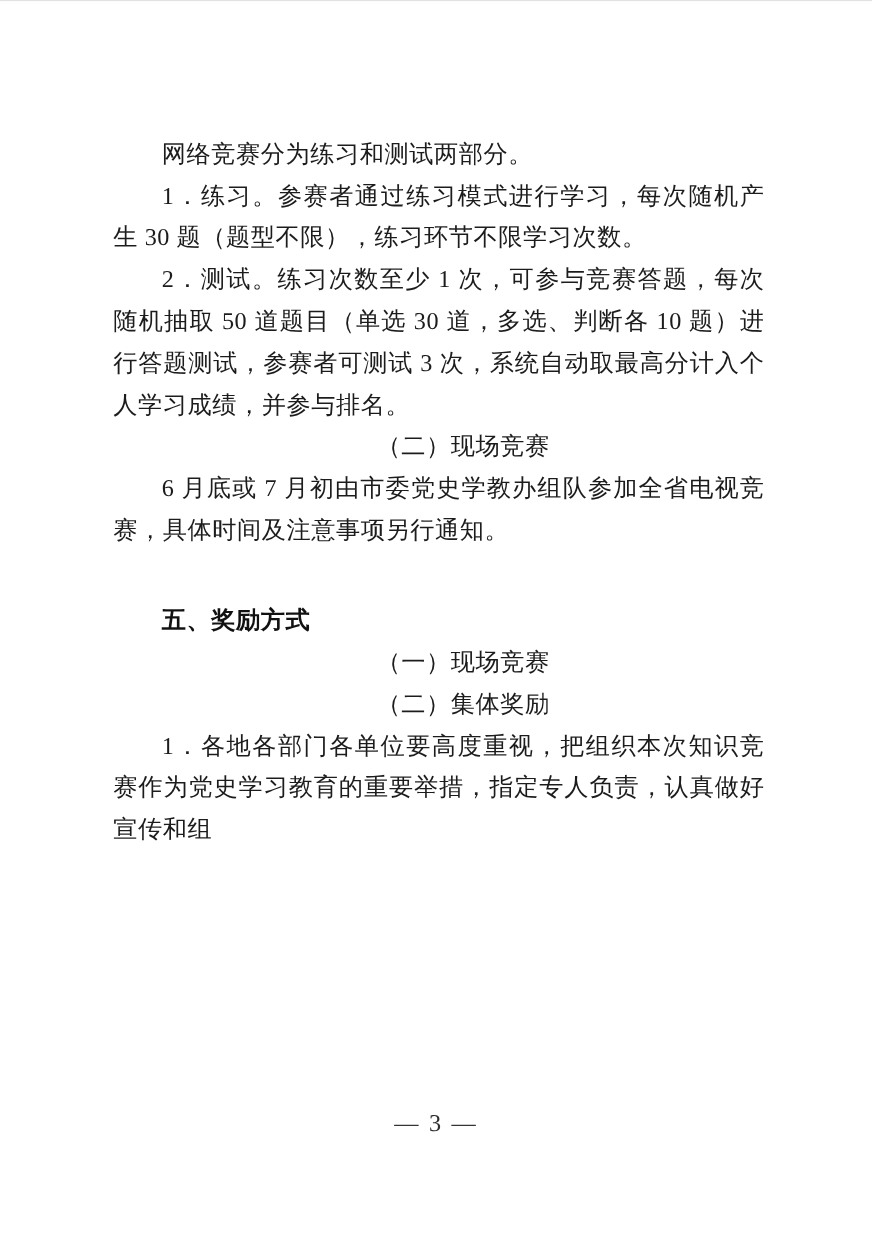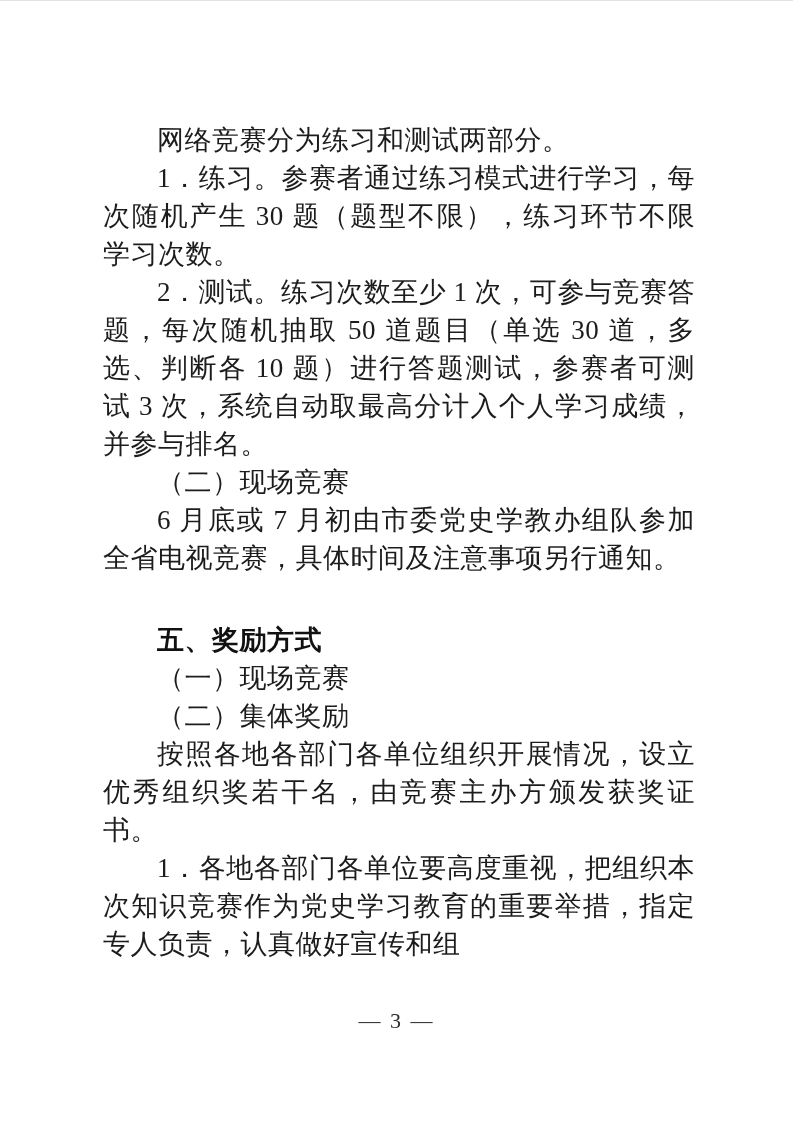--- a/index.html
+++ b/index.html
@@ -26,36 +26,36 @@
   }
   .content {
     position: absolute;
     left: 103px;
     top: 121px;
     width: 592px;
   }
   .content p {
     margin: 0;
     padding: 0;
-    font-size: 27px;
+    font-size: 22px;
     line-height: 38px;
     text-align: justify;
     text-indent: 2em;
     letter-spacing: 0.5px;
     word-break: break-all;
   }
   .content p.head {
     font-family: "Liberation Sans", "DejaVu Sans", sans-serif;
     font-weight: bold;
     text-align: left;
     color: #111111;
     margin-top: 44px;
   }
   .content p.sub {
-    text-align: left;
+    text-align: center;
   }
   .footer {
     position: absolute;
     top: 1006px;
     left: 0;
     width: 793px;
     text-align: center;
     font-size: 22px;
     line-height: 30px;
     color: #2e2e2e;
@@ -70,20 +70,19 @@
 
   <div class="content">
     <p class="body">网络竞赛分为练习和测试两部分。</p>
     <p class="body">1．练习。参赛者通过练习模式进行学习，每次随机产生 30 题（题型不限），练习环节不限学习次数。</p>
     <p class="body">2．测试。练习次数至少 1 次，可参与竞赛答题，每次随机抽取 50 道题目（单选 30 道，多选、判断各 10 题）进行答题测试，参赛者可测试 3 次，系统自动取最高分计入个人学习成绩，并参与排名。</p>
     <p class="sub">（二）现场竞赛</p>
     <p class="body">6 月底或 7 月初由市委党史学教办组队参加全省电视竞赛，具体时间及注意事项另行通知。</p>
     <p class="head">五、奖励方式</p>
     <p class="sub">（一）现场竞赛</p>
     <p class="sub">（二）集体奖励</p>
-    <p class="body">按照各地各部门各单位组织开展情况，设立优秀组织奖若干名，由竞赛主办方颁发获奖证书。</p>
     <p class="body">1．各地各部门各单位要高度重视，把组织本次知识竞赛作为党史学习教育的重要举措，指定专人负责，认真做好宣传和组</p>
   </div>
 
   <div class="footer">
     <span>— 3 —</span>
   </div>
 </div>
 
 </body></html>

